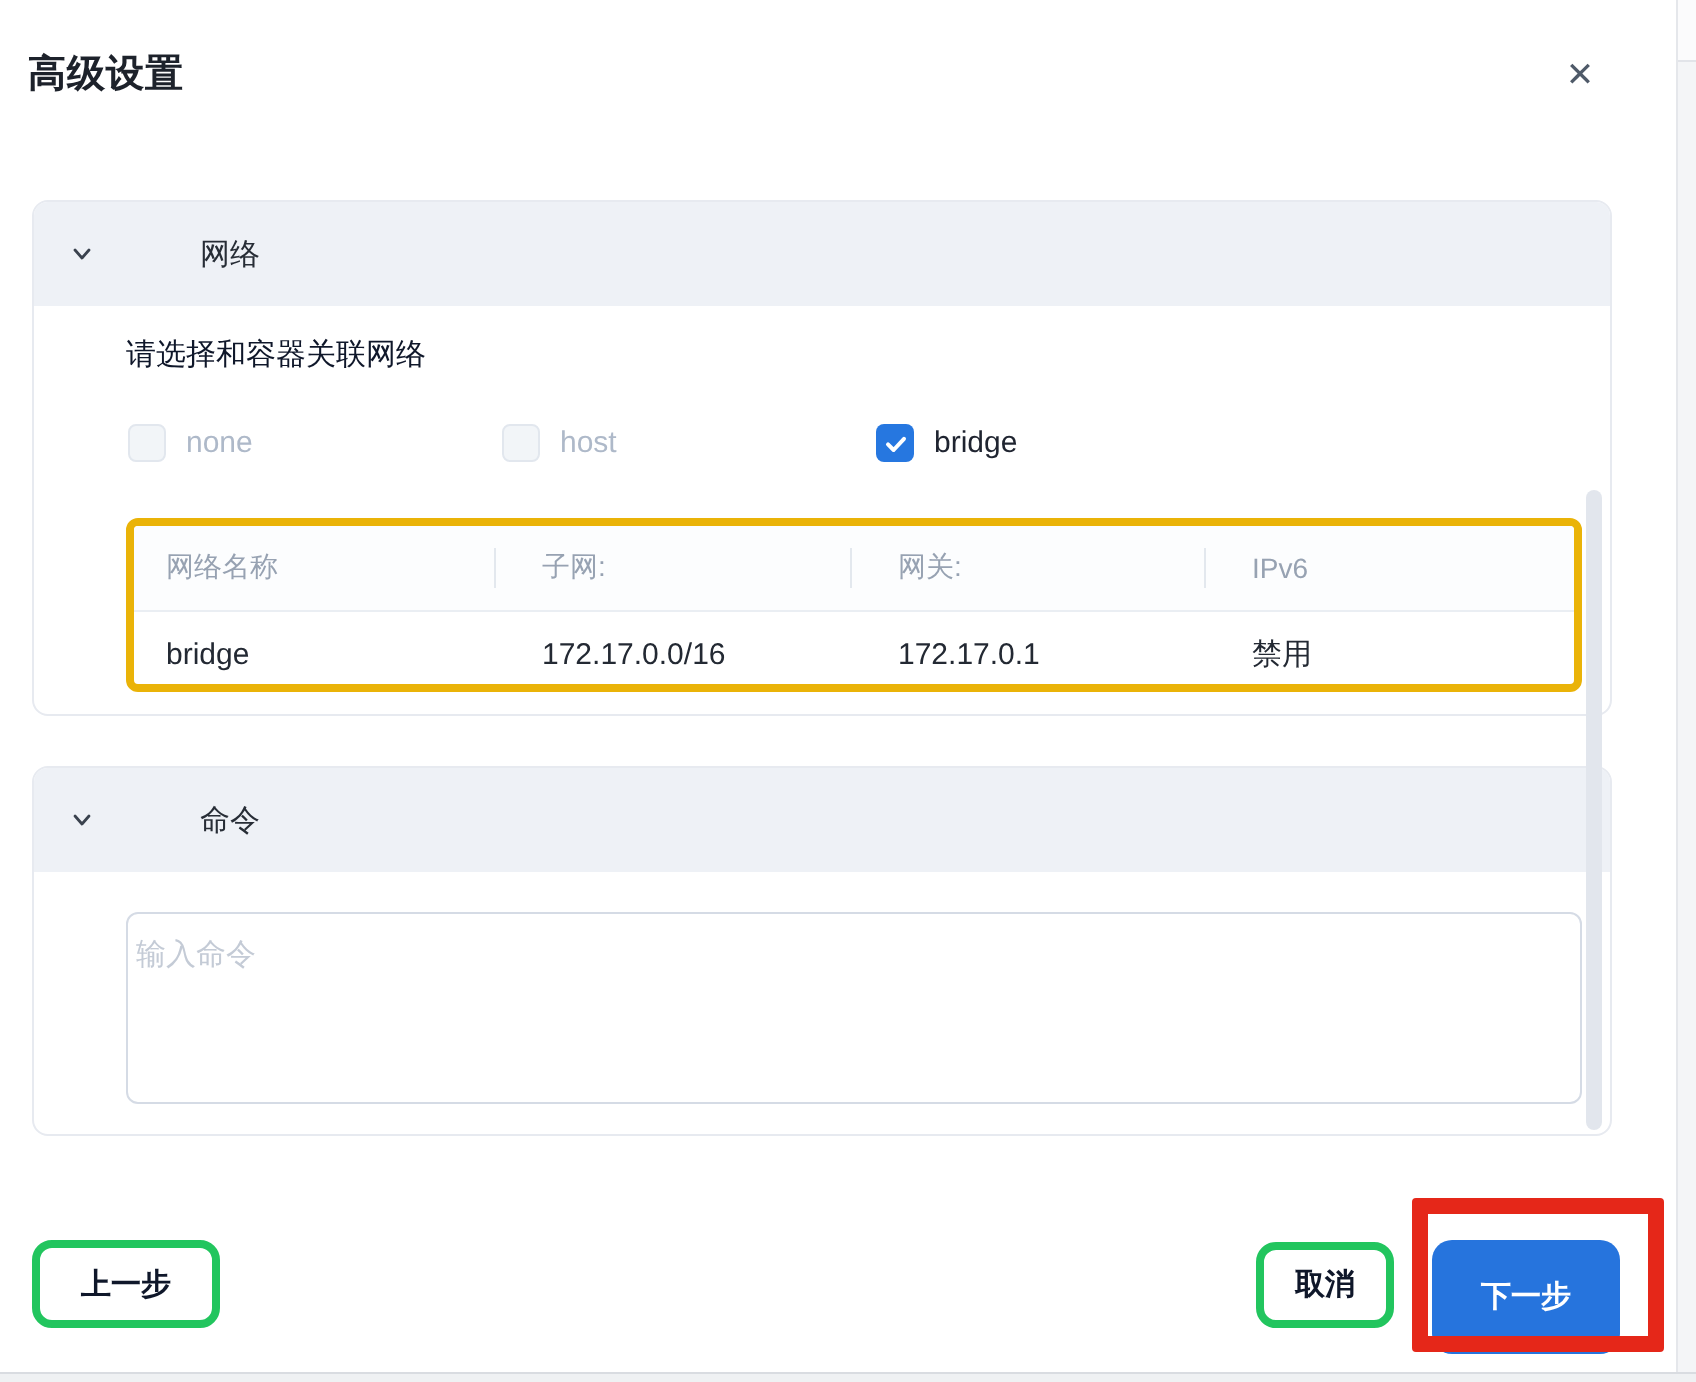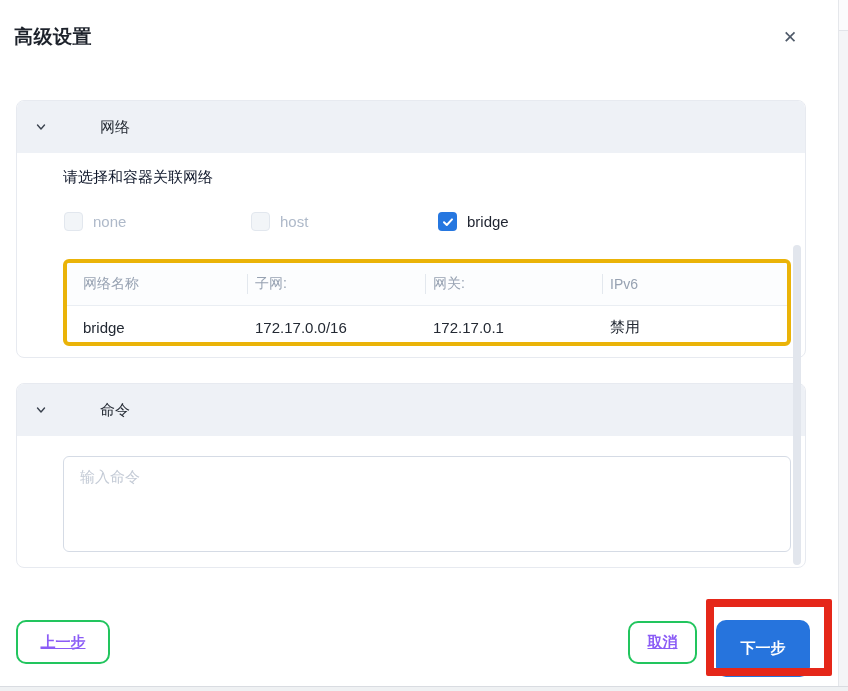--- a/index.html
+++ b/index.html
@@ -107,40 +107,40 @@
     background: #fff;
     overflow: hidden;
   }
   .tr {
     display: grid;
     grid-template-columns: 180px 178px 177px 193px;
     align-items: center;
   }
   .tr.head { height: 43px; border-bottom: 1px solid #eaeef3; background: #fcfdfe; }
   .tr.row  { height: 42px; }
-  .td { padding-left: 8px; position: relative; }
+  .td { padding-left: 24px; position: relative; }
   .td:first-child { padding-left: 16px; }
   .tr.head .td { font-size: 14px; color: #97a2b2; }
   .tr.row  .td { font-size: 15px; color: #232933; }
   .tr.head .td + .td::before {
     content: "";
     position: absolute; left: 0; top: 50%;
     transform: translateY(-50%);
     width: 1px; height: 20px;
     background: #e3e8ee;
   }
 
   
   .cmd-textarea {
     position: absolute; left: 46px; top: 72px;
     width: 728px; height: 96px;
     border: 1px solid #d5dbe5;
     border-radius: 6px;
     resize: none;
-    padding: 11px 16px;
+    padding: 11px 4px;
     font-family: "Liberation Sans", "DejaVu Sans", sans-serif;
     font-size: 15px; color: #333;
     outline: none;
     background: #fff;
   }
   .cmd-textarea::placeholder { color: #c4cbd6; }
 
   
   .scroll-thumb {
     position: absolute; left: 793px; top: 245px;
@@ -154,23 +154,22 @@
   .btn {
     position: absolute;
     display: flex; align-items: center; justify-content: center;
     font-family: "Liberation Sans", "DejaVu Sans", sans-serif;
     font-size: 15px; font-weight: 600;
     border-radius: 10px;
     cursor: pointer;
   }
   .btn.ghost {
     background: #ffffff;
-    border: 2px solid #22c55e;
-    color: #8b5cf6;
-    text-decoration: underline;
+    border: 4px solid #22c55e;
+    color: #0f172a;
   }
   .btn-prev  { left: 16px;  top: 620px; width: 94px; height: 44px; }
   .btn-cancel{ left: 628px; top: 621px; width: 69px; height: 43px; }
   .btn-next  {
     left: 716px; top: 620px; width: 94px; height: 57px;
     background: var(--accent-blue, #2674dd);
     border: none; color: #ffffff;
   }
 
   

